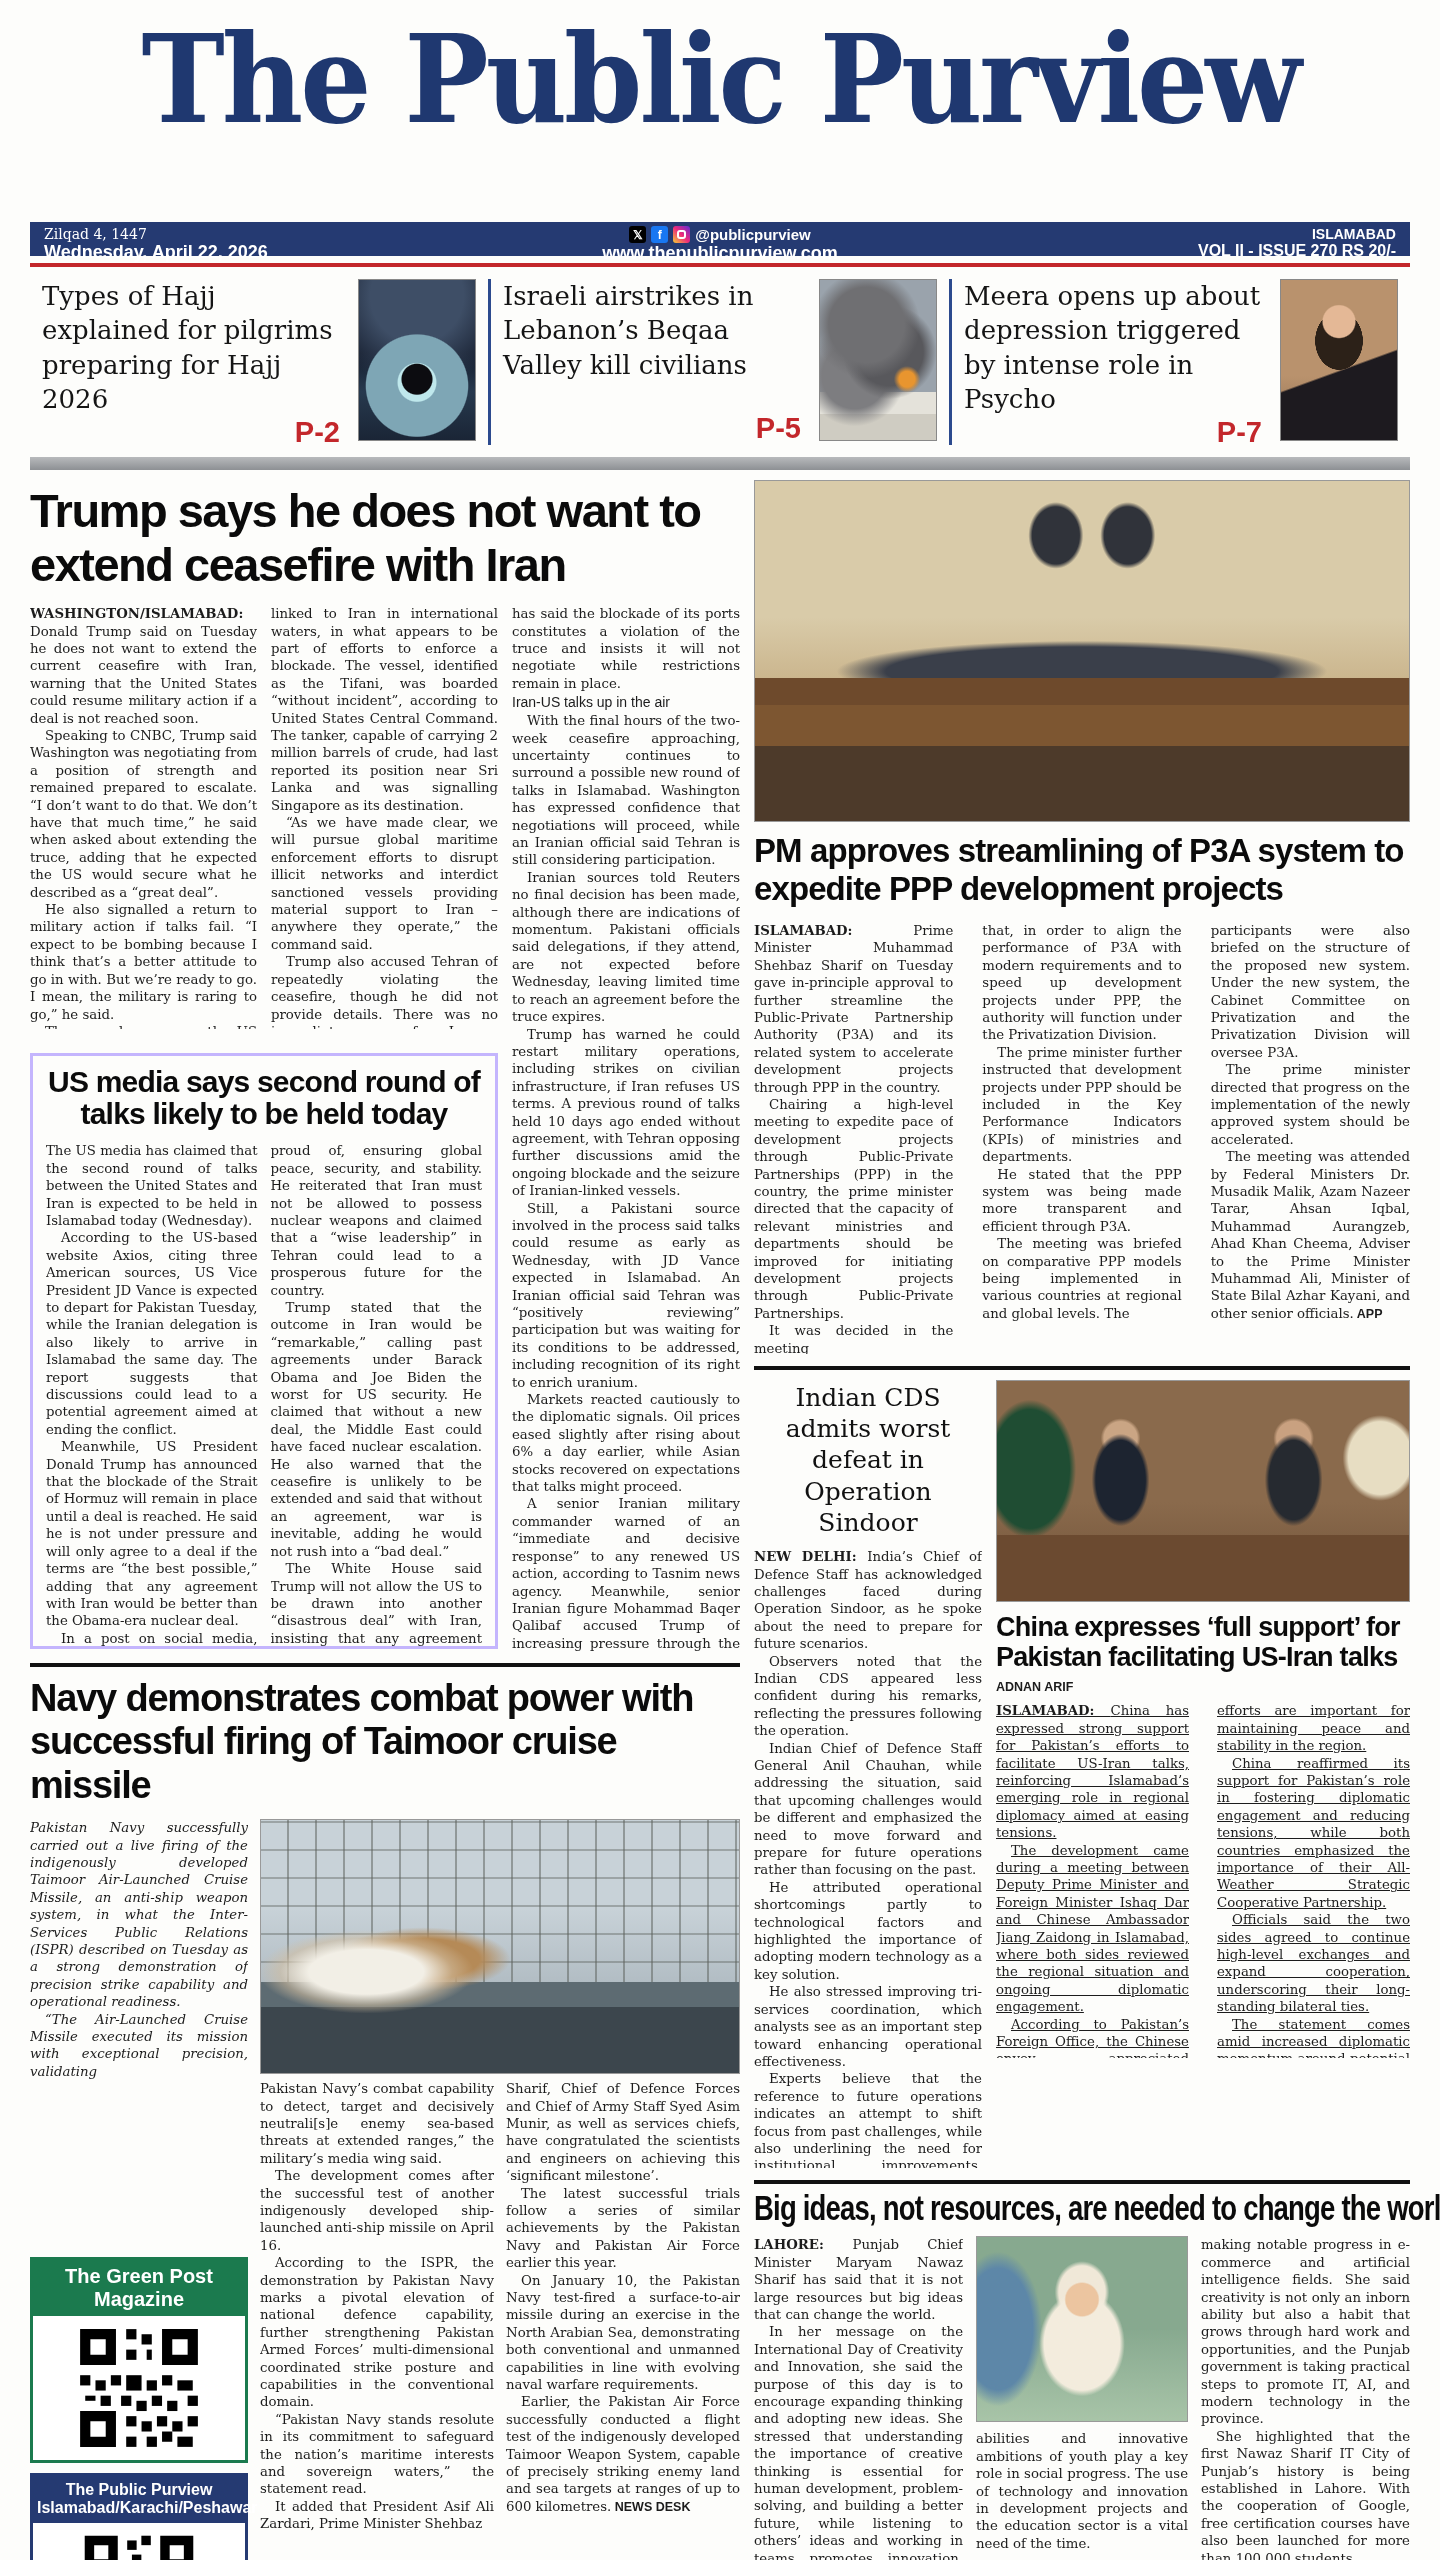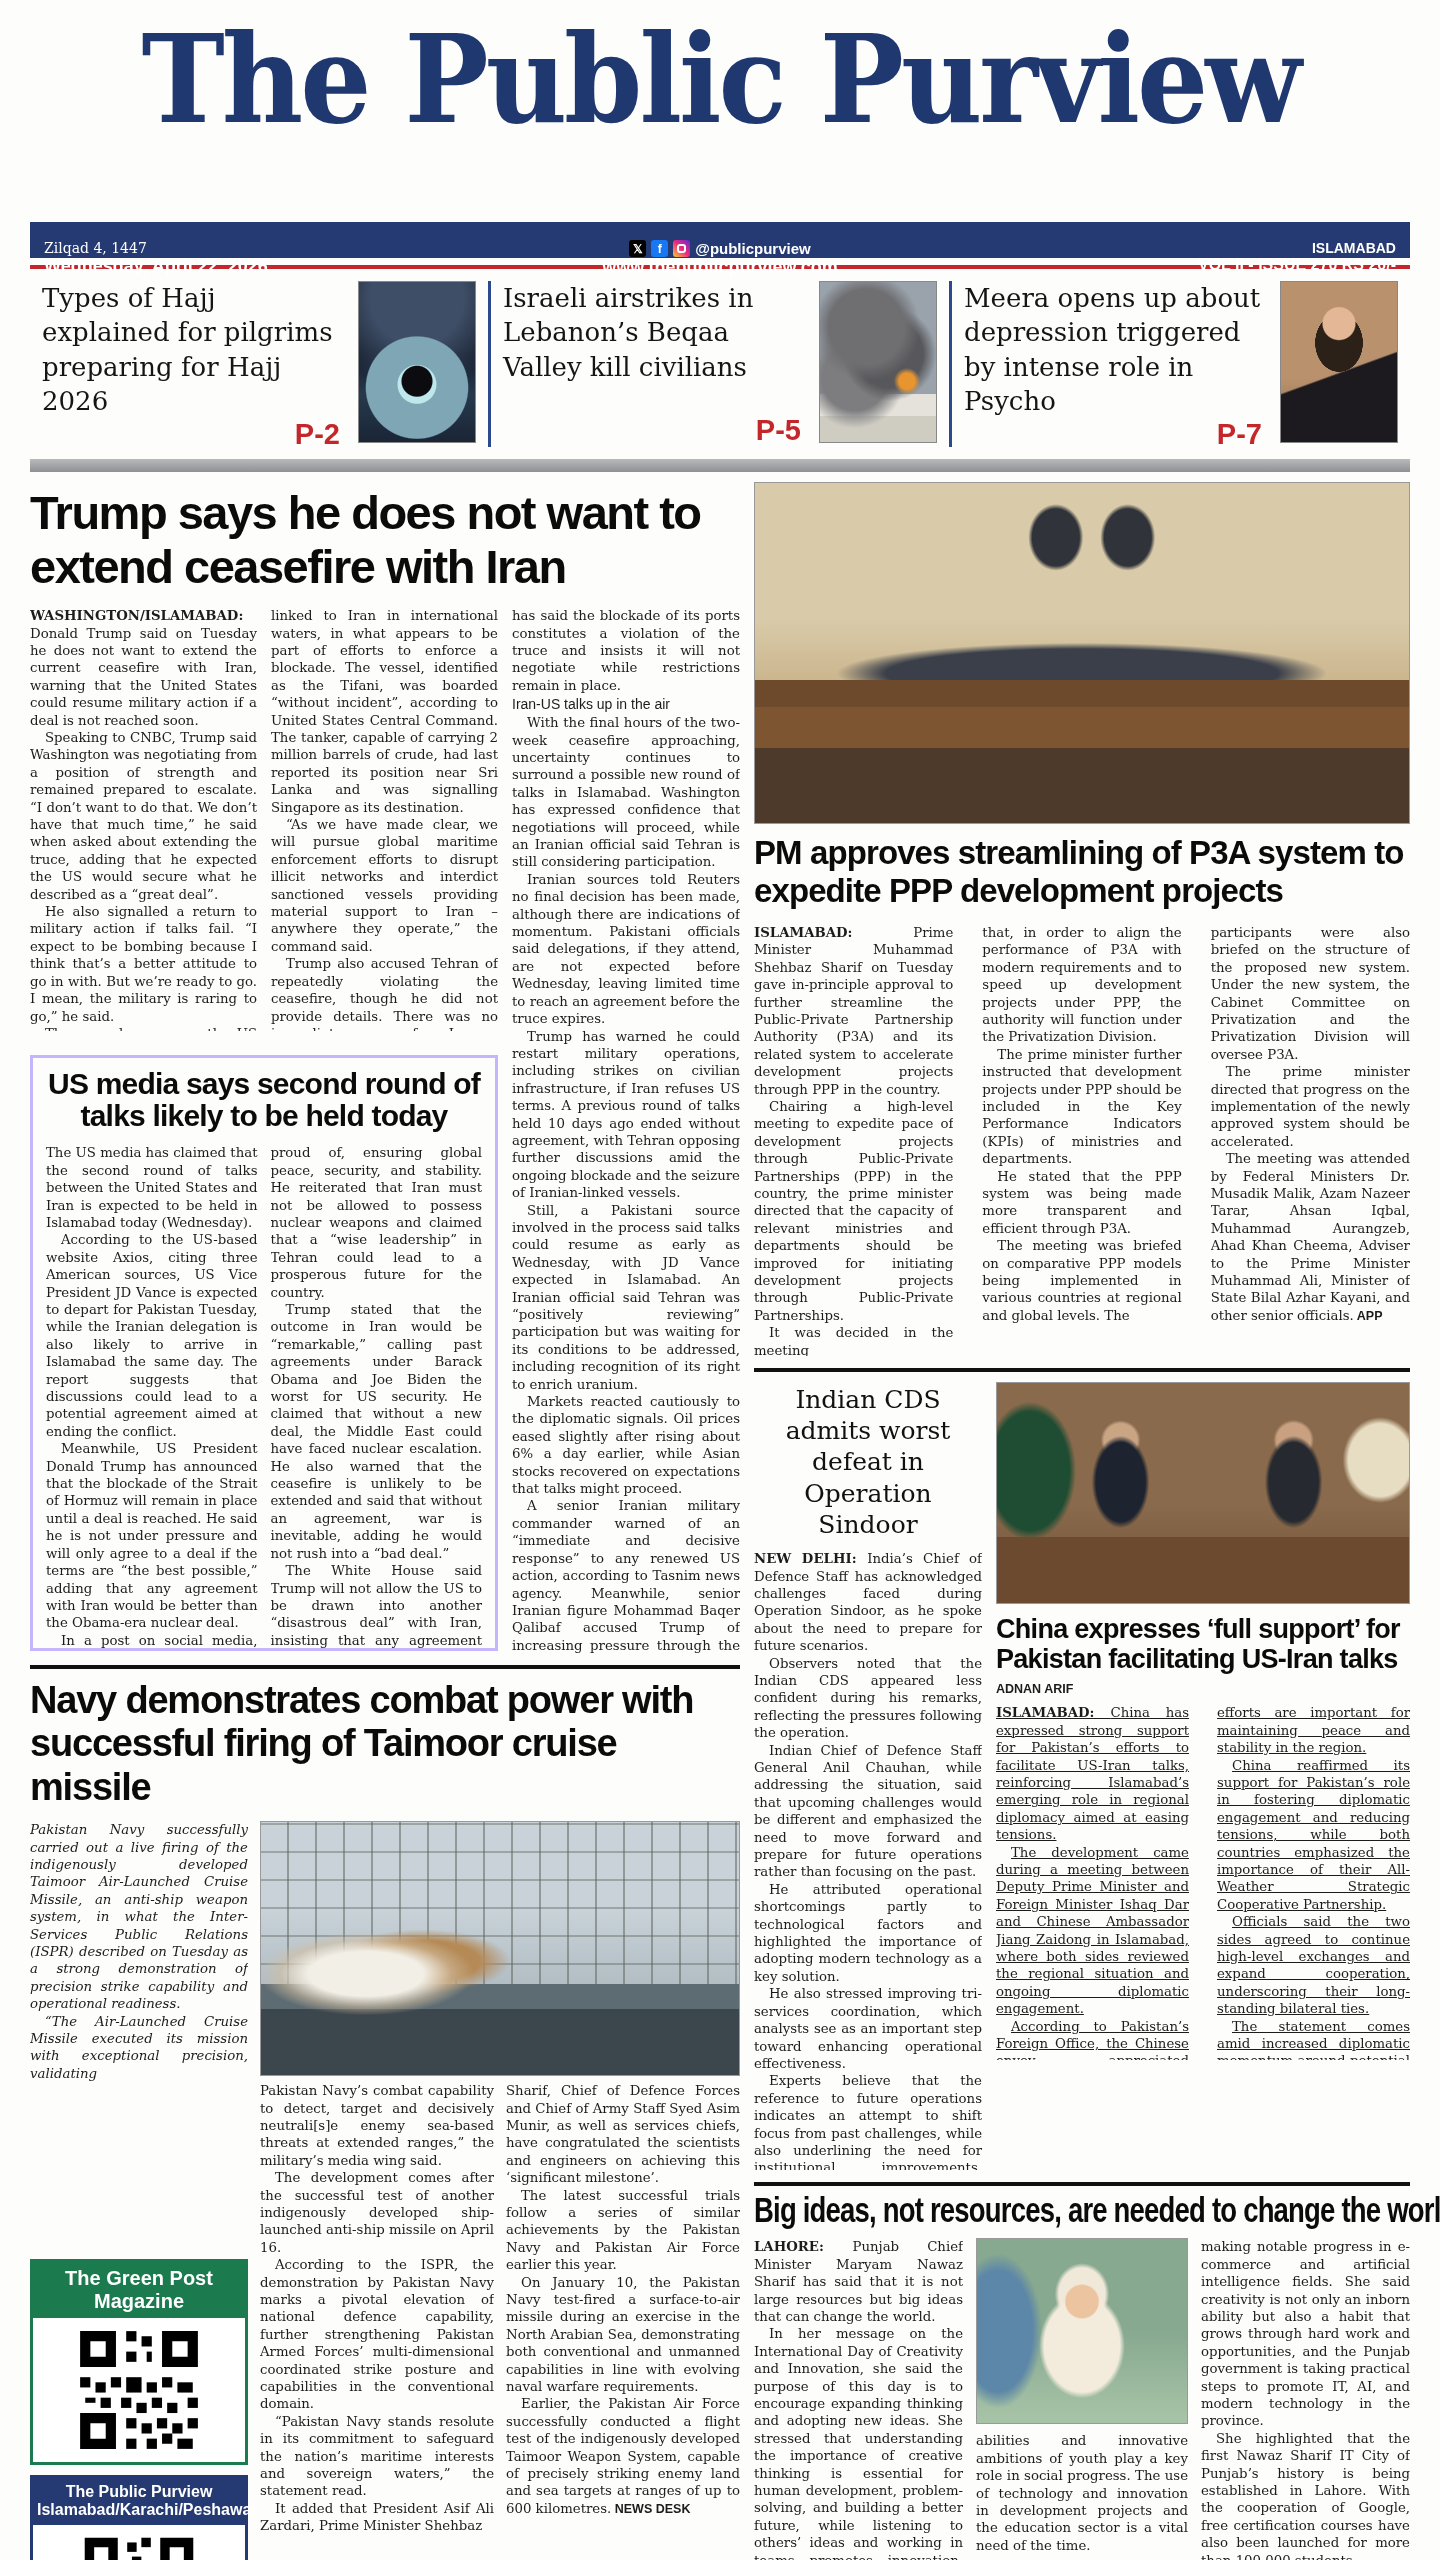--- a/index.html
+++ b/index.html
@@ -10,21 +10,21 @@
     overflow:hidden; position:relative; padding:0 30px;
   }
   
   .masthead { text-align:center; padding-top:16px; height:222px; }
   .masthead-title {
     font-family:"DejaVu Serif",serif; font-weight:700; font-size:112px; line-height:1.05;
     color:#1f3870; letter-spacing:-3px; transform:scaleY(1.08); transform-origin:top center;
   }
   .infobar {
     background:#253a72; color:#fff; height:34px; display:flex; align-items:stretch;
-    font-family:"Liberation Sans",sans-serif; padding:18px 14px;
+    font-family:"Liberation Sans",sans-serif; padding:4px 14px;
   }
   .infobar .cell { display:flex; flex-direction:column; justify-content:space-between; }
   .infobar .left { width:30%; text-align:left; }
   .infobar .mid { width:40%; text-align:center; align-items:center; }
   .infobar .right { width:30%; text-align:right; align-items:flex-end; }
   .ib-small { font-size:14px; font-family:"DejaVu Serif",serif; }
   .ib-bold { font-size:18px; font-weight:bold; }
   .ib-soc { display:flex; gap:5px; align-items:center; font-size:15px; font-weight:bold; }
   .soc-ic { width:17px; height:17px; border-radius:3px; display:inline-flex; align-items:center; justify-content:center; font-size:12px; font-weight:bold; }
   .soc-x { background:#000; color:#fff; border-radius:3px; }

